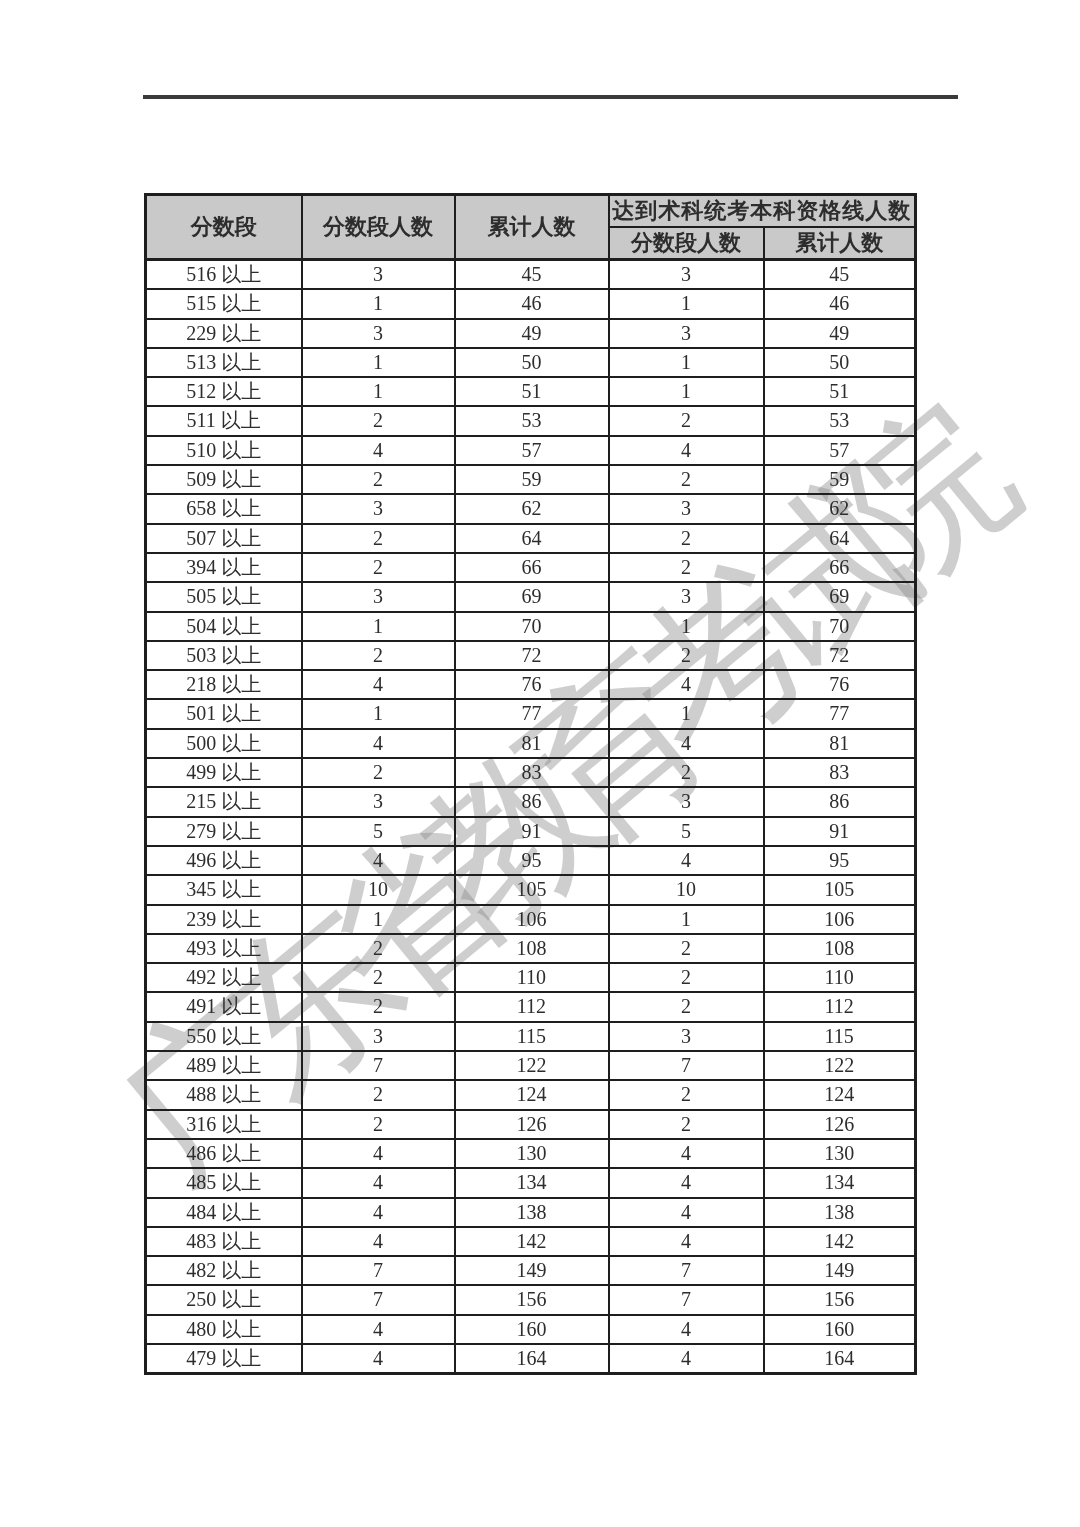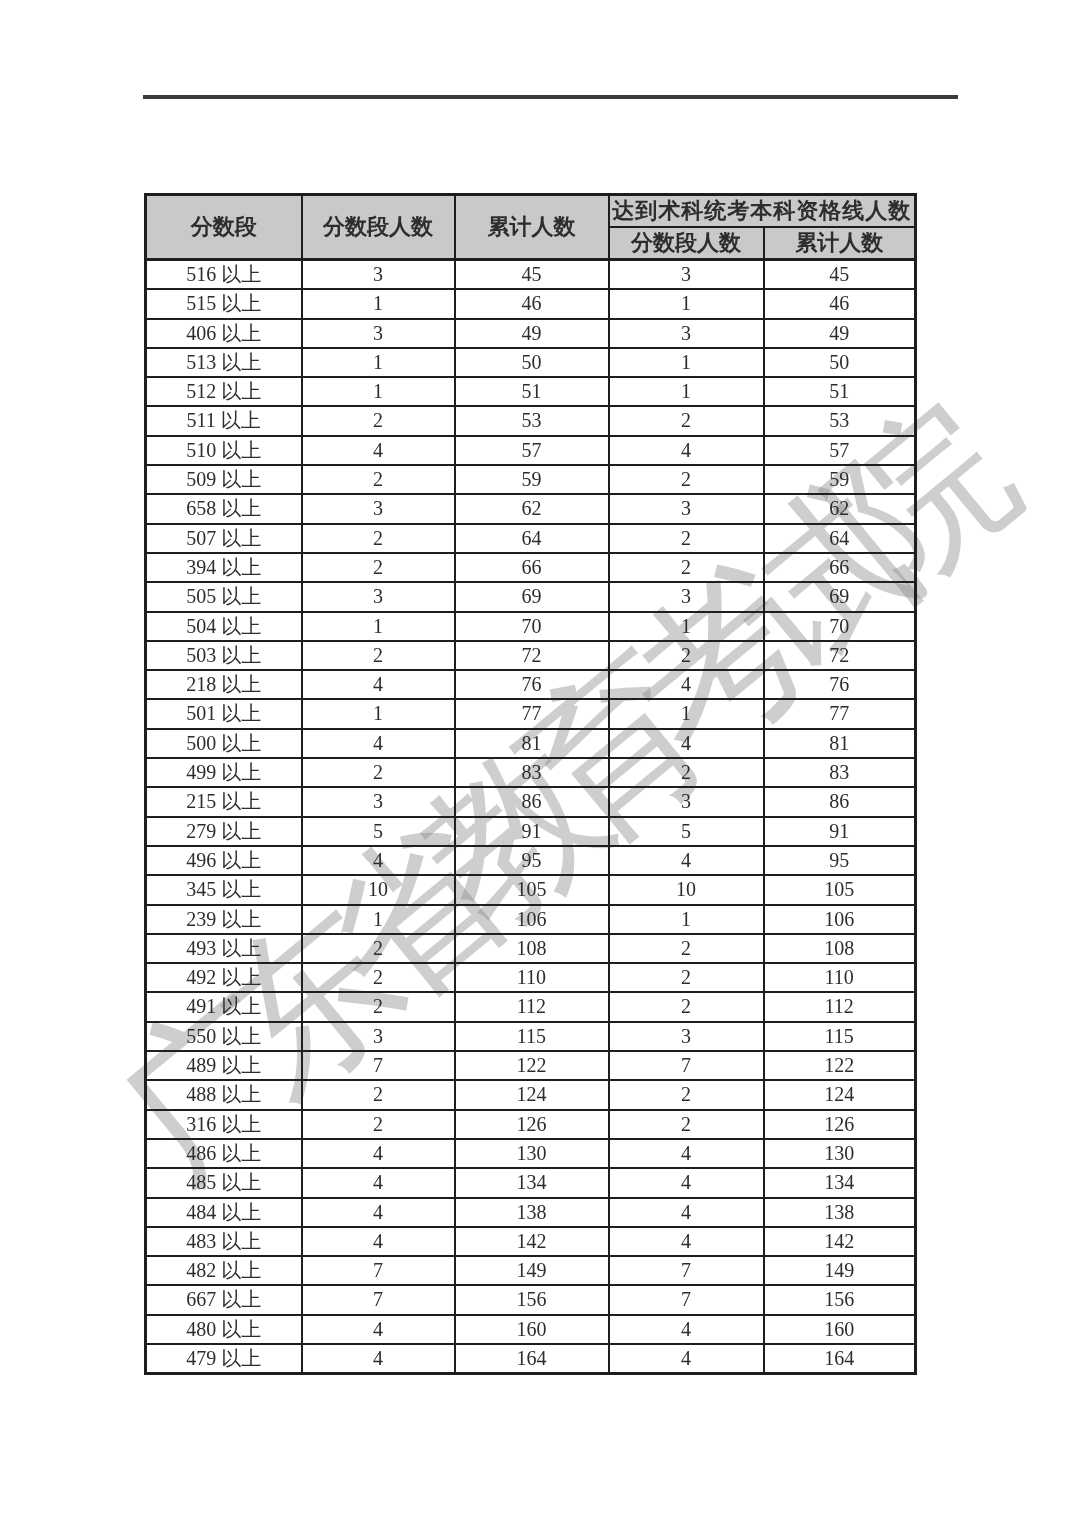--- a/index.html
+++ b/index.html
@@ -115,21 +115,21 @@
           <td>45</td>
         </tr>
         <tr>
           <td>515 以上</td>
           <td>1</td>
           <td>46</td>
           <td>1</td>
           <td>46</td>
         </tr>
         <tr>
-          <td>406 以上</td>
+          <td>229 以上</td>
           <td>3</td>
           <td>49</td>
           <td>3</td>
           <td>49</td>
         </tr>
         <tr>
           <td>513 以上</td>
           <td>1</td>
           <td>50</td>
           <td>1</td>
@@ -346,21 +346,21 @@
           <td>142</td>
         </tr>
         <tr>
           <td>482 以上</td>
           <td>7</td>
           <td>149</td>
           <td>7</td>
           <td>149</td>
         </tr>
         <tr>
-          <td>667 以上</td>
+          <td>250 以上</td>
           <td>7</td>
           <td>156</td>
           <td>7</td>
           <td>156</td>
         </tr>
         <tr>
           <td>480 以上</td>
           <td>4</td>
           <td>160</td>
           <td>4</td>

